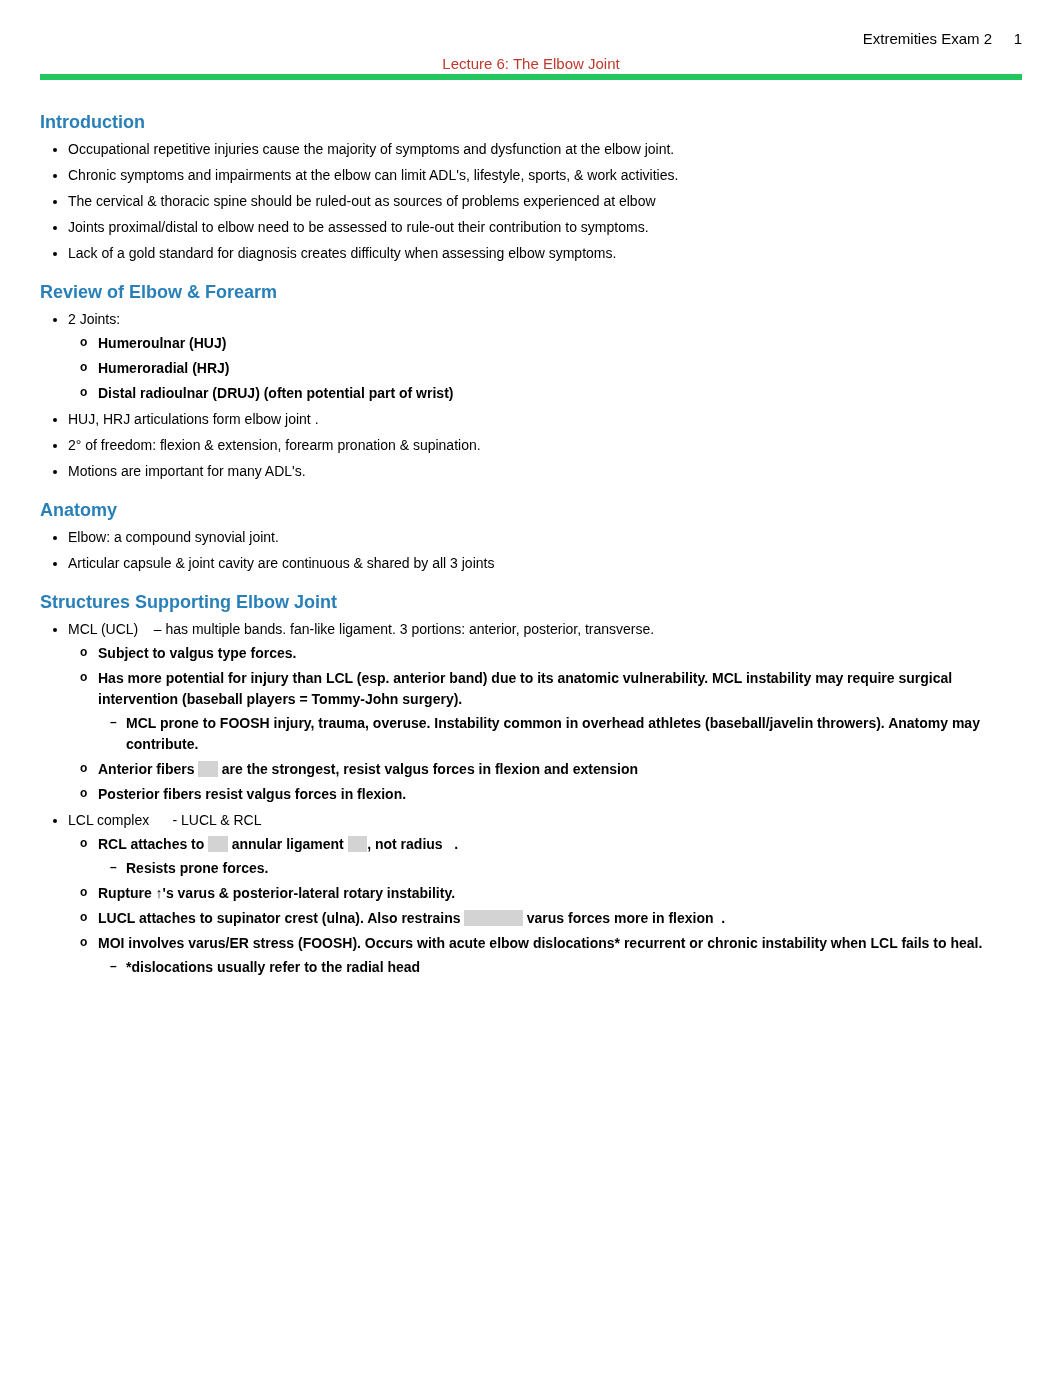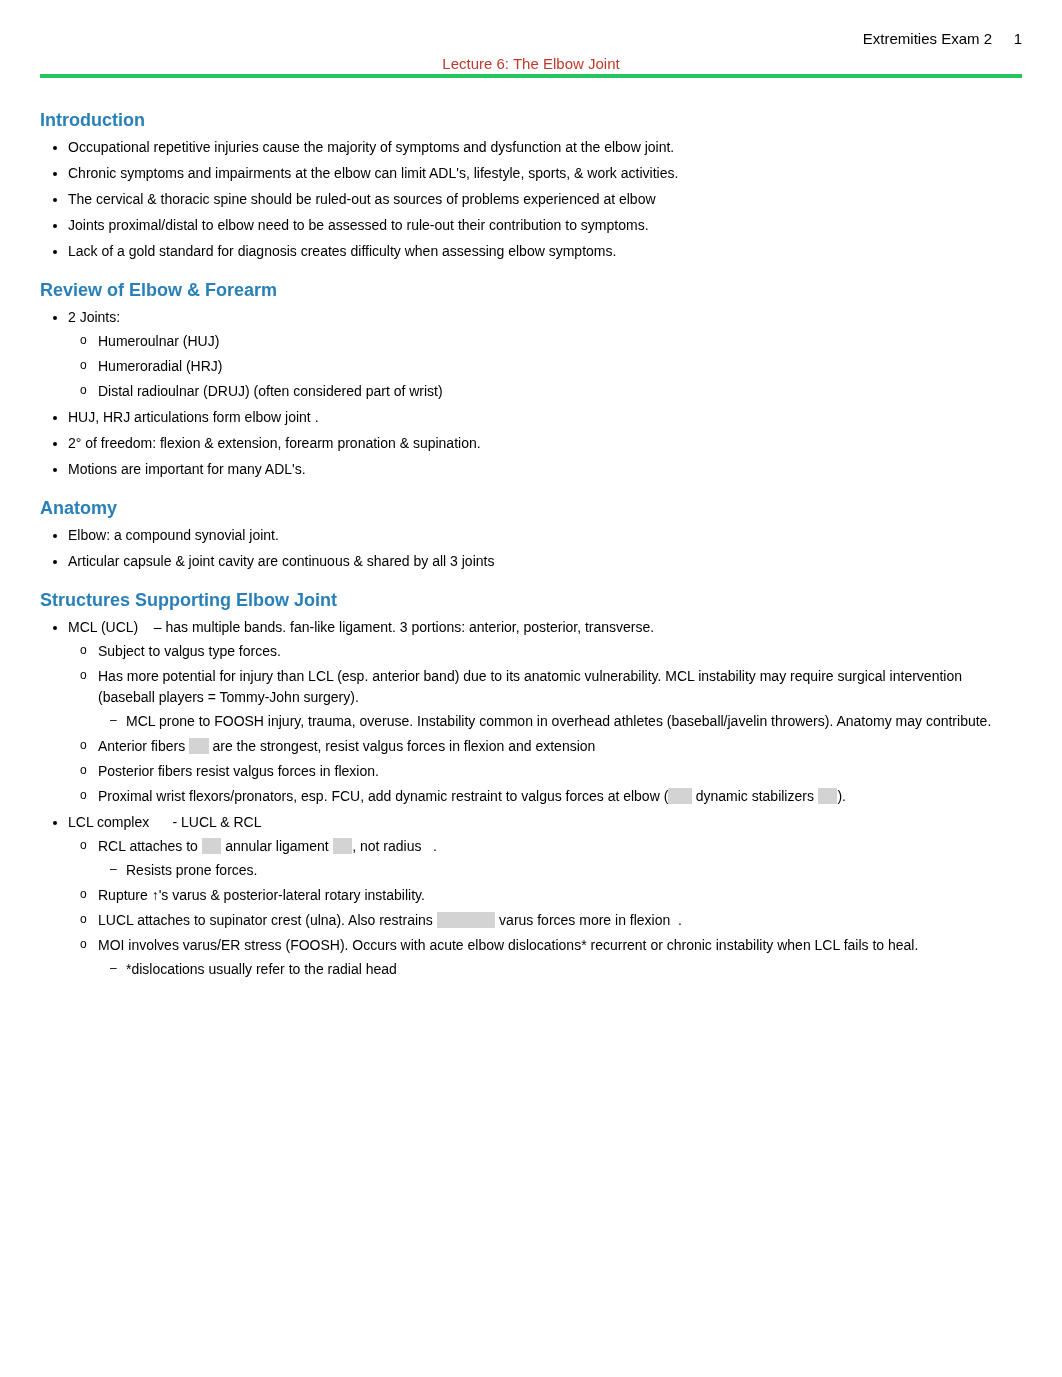--- a/index.html
+++ b/index.html
@@ -30,21 +30,21 @@
     .page-number {
       font-size: 15px;
       min-width: 30px;
       text-align: right;
     }
     .lecture-title {
       text-align: center;
       color: #c0392b;
       font-size: 15px;
       margin-bottom: 14px;
-      border-bottom: 4px solid #22c55e;
+      border-bottom: 6px solid #22c55e;
       padding-bottom: 2px;
       display: inline-block;
       width: 100%;
     }
     .section-heading {
       color: #2980b9;
       font-size: 18px;
       font-weight: bold;
       margin-top: 18px;
       margin-bottom: 6px;
@@ -60,20 +60,21 @@
     }
     ul.sub-list {
       list-style: none;
       padding-left: 30px;
       margin-top: 3px;
     }
     ul.sub-list li {
       margin-bottom: 4px;
       line-height: 1.5;
       position: relative;
+      font-weight: bold;
     }
     ul.sub-list li::before {
       content: "o";
       position: absolute;
       left: -18px;
       font-size: 12px;
     }
     ul.sub-sub-list {
       list-style: none;
       padding-left: 28px;
@@ -116,21 +117,21 @@
   <li>Lack of a gold standard for diagnosis creates difficulty when assessing elbow symptoms.</li>
 </ul>
 
 <div class="section-heading">Review of Elbow &amp; Forearm</div>
 <ul class="main-list">
   <li>
     <span>2 Joints:</span>
     <ul class="sub-list">
       <li>Humeroulnar (HUJ)</li>
       <li>Humeroradial (HRJ)</li>
-      <li>Distal radioulnar (DRUJ) (often considered part of wrist)</li>
+      <li>Distal radioulnar (DRUJ) (often potential part of wrist)</li>
     </ul>
   </li>
   <li>HUJ, HRJ articulations form       elbow joint   .</li>
   <li>2° of freedom: flexion &amp; extension, forearm pronation &amp; supination.</li>
   <li>Motions are important for many ADL's.</li>
 </ul>
 
 <div class="section-heading">Anatomy</div>
 <ul class="main-list">
   <li>Elbow: a compound synovial joint.</li>
@@ -145,21 +146,20 @@
     <ul class="sub-list">
       <li>Subject to valgus type forces.</li>
       <li>
         Has more potential for injury than LCL (esp. anterior band) due to its anatomic vulnerability. MCL instability may require surgical intervention (baseball players = Tommy-John surgery).
         <ul class="sub-sub-list">
           <li>MCL prone to FOOSH injury, trauma, overuse. Instability common in overhead athletes (baseball/javelin throwers). Anatomy may contribute.</li>
         </ul>
       </li>
       <li>Anterior fibers <span class="highlight">&nbsp;&nbsp;&nbsp;&nbsp;</span> are the strongest, resist valgus forces in flexion and extension</li>
       <li>Posterior fibers resist valgus forces in flexion.</li>
-      <li>Proximal wrist flexors/pronators, esp. FCU, add dynamic restraint to valgus forces at elbow (<span class="highlight">&nbsp;&nbsp;&nbsp;&nbsp;&nbsp;</span> dynamic stabilizers <span class="highlight">&nbsp;&nbsp;&nbsp;&nbsp;</span>).</li>
     </ul>
   </li>
 
   <li>
     <span>LCL complex &nbsp;&nbsp;&nbsp;&nbsp; - LUCL &amp; RCL</span>
     <ul class="sub-list">
       <li>
         RCL attaches to <span class="highlight">&nbsp;&nbsp;&nbsp;&nbsp;</span> annular ligament <span class="highlight">&nbsp;&nbsp;&nbsp;&nbsp;</span>, not radius &nbsp;&nbsp;.
         <ul class="sub-sub-list">
           <li>Resists prone forces.</li>

